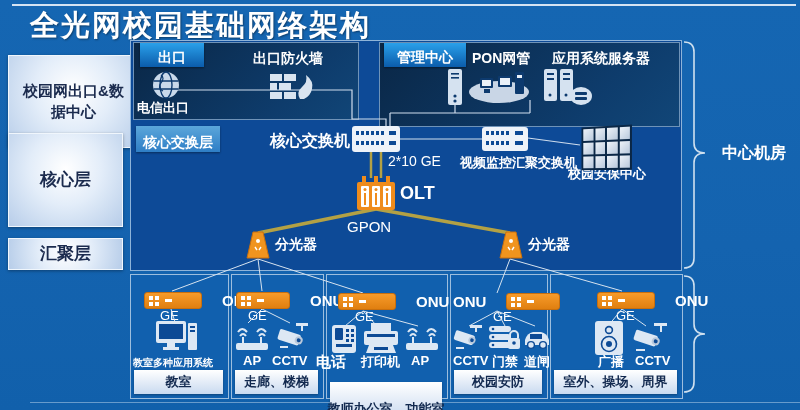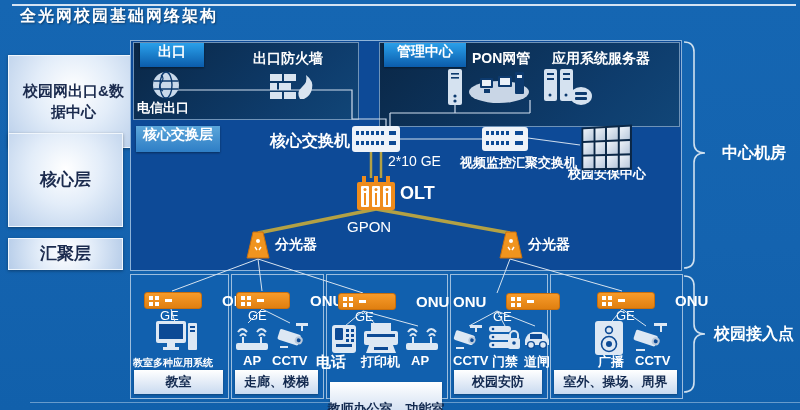--- a/index.html
+++ b/index.html
@@ -1,27 +1,27 @@
 <!DOCTYPE html>
 <html><head>
 <meta charset="utf-8">
 <style>
   html,body{margin:0;padding:0;}
   body{width:800px;height:410px;overflow:hidden;font-family:"Liberation Sans",sans-serif;}
   #stage{position:relative;width:800px;height:410px;background:linear-gradient(180deg,#1566b2 0%,#1463af 60%,#1160ab 100%);overflow:hidden;}
   .abs{position:absolute;}
   .topline{left:12px;top:4px;width:784px;height:2px;background:#e9f1f9;opacity:.9;}
   .botline{left:30px;top:402px;width:770px;height:1px;background:rgba(210,228,245,.45);}
-  #title{left:20px;top:6px;font-size:16px;font-weight:bold;color:#ffffff;letter-spacing:2px;text-shadow:1px 1px 2px rgba(0,0,0,.4);}
+  #title{left:30px;top:6px;font-size:29px;font-weight:bold;color:#ffffff;letter-spacing:2px;text-shadow:1px 1px 2px rgba(0,0,0,.4);}
   
   .side-box{left:8px;width:113px;background:radial-gradient(circle at 50% 38%,#ffffff 0%,#e3edf9 45%,#b7cde9 100%);border:1px solid #f0f6fc;box-shadow:0 1px 3px rgba(0,0,0,.35);color:#1b2b4e;font-weight:bold;display:flex;align-items:center;justify-content:center;text-align:center;line-height:1.35;}
   
   .main-frame{left:130px;top:40px;width:550px;height:229px;background:#0d4a97;border:1px solid #8fb4d9;}
   .dark-sec{background:linear-gradient(135deg,#0a2746 0%,#0e3c6c 70%,#114678 100%);border:1px solid #6f93b8;}
-  .tab{color:#fff;font-weight:bold;font-size:14px;display:flex;align-items:flex-start;justify-content:center;box-shadow:0 1px 2px rgba(0,0,0,.4);}
+  .tab{color:#fff;font-weight:bold;font-size:14px;display:flex;align-items:flex-end;justify-content:center;box-shadow:0 1px 2px rgba(0,0,0,.4);}
   .tab-bright{background:linear-gradient(180deg,#2aa0ea,#0b5cab);}
   .tab-light{background:linear-gradient(180deg,#5ba6da,#2e7ec6);}
   .wlabel{color:#ffffff;font-weight:bold;}
   .zone-bar{background:linear-gradient(180deg,#ffffff,#c9daf0);color:#12294f;font-weight:bold;font-size:13px;display:flex;align-items:center;justify-content:center;box-shadow:0 1px 2px rgba(0,0,0,.3);white-space:nowrap;}
   .acc-box{top:274px;height:123px;background:#1160ae;border:1px solid #9dbede;}
   .onu{background:linear-gradient(180deg,#f79b2a,#e07f10);border:1px solid #c86f0e;border-radius:3px;display:flex;align-items:center;padding:0 4px;gap:2px;}
   .onu .dotgrid{display:grid;grid-template-columns:4px 4px;grid-gap:2px;}
   .onu .dotgrid i{width:4px;height:4px;background:#fff;display:block;}
   .onu .dash{width:7px;height:3px;background:#fff;margin-left:4px;}
   .onu-wrap{display:flex;align-items:center;gap:20px;}
@@ -280,21 +280,20 @@
   <div class="abs icon-layer" style="left:498px;top:231px;">
     <svg width="26" height="28" viewBox="0 0 26 28">
         <path d="M8,1 L18,1 L24,27 L2,27 Z" fill="#f0941e" stroke="#c86f0e"></path>
         <circle cx="13" cy="10" r="2" fill="#fff"></circle>
         <path d="M10,16 l2,3 M16,16 l-2,3" stroke="#fff" stroke-width="1.4"></path>
       </svg>
   </div>
   <div class="abs wlabel" style="left:528px;top:236px;font-size:14px;">分光器</div>
 
   <div class="abs wlabel" style="left:722px;top:143px;font-size:16px;">中心机房</div>
-  <div class="abs wlabel" style="left:714px;top:324px;font-size:16px;">校园接入点</div>
 
   <div class="abs acc-box" style="left:130px;width:97px;"></div>
   <div class="abs icon-layer onu-wrap" style="left:144px;top:292px;">
     <span class="onu" style="width:48px;height:15px;">
         <span class="dotgrid">
           <i></i>
           <i></i>
           <i></i>
           <i></i>
         </span>

